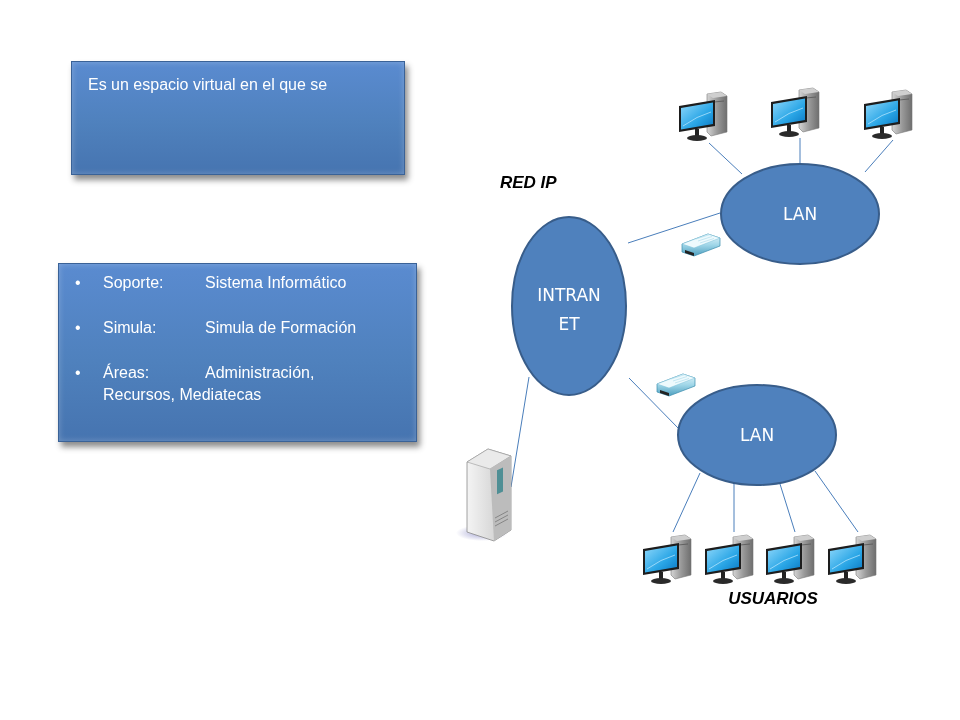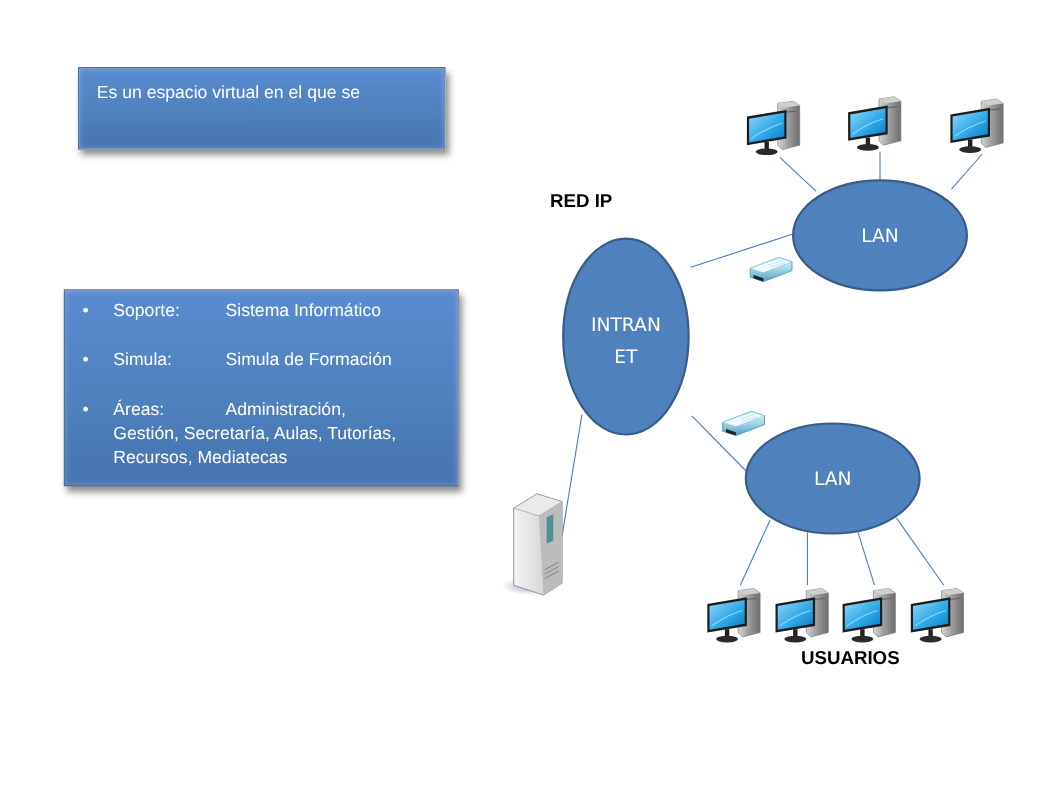--- a/index.html
+++ b/index.html
@@ -4,29 +4,29 @@
 <style>
   html, body { margin:0; padding:0; background:#ffffff; }
   body { width:960px; height:720px; position:relative; overflow:hidden; font-family:"Liberation Sans", sans-serif; }
   .box {
     position:absolute; box-sizing:border-box;
     background:linear-gradient(180deg,#5a8bd0 0%,#4f81bd 55%,#4674b0 100%);
     border:1px solid #3a6297;
     box-shadow: 3px 5px 6px rgba(0,0,0,0.45), inset 0 0 6px rgba(255,255,255,0.25);
     color:#ffffff;
   }
-  #box-definition { left:71px; top:61px; width:334px; height:75px; padding:12px 0 0 16px; font-size:16px; line-height:21px; }
+  #box-definition { left:71px; top:61px; width:334px; height:114px; padding:12px 0 0 16px; font-size:16px; line-height:21px; }
   #box-definition div { white-space:nowrap; }
   #box-features { left:58px; top:263px; width:359px; height:179px; padding:8px 0 0 16px; font-size:16px; line-height:22px; }
   .feat { position:relative; padding-left:28px; margin-bottom:23px; }
   .feat .bullet { position:absolute; left:0; top:0; }
   .feat .k { display:inline-block; width:102px; }
   .feat.last { margin-bottom:0; }
   svg#diagram { position:absolute; left:0; top:0; }
-  .lbl { position:absolute; font-weight:bold; font-size:17px; color:#000; text-align:center; line-height:21px; }
+  .lbl { position:absolute; font-weight:bold; font-size:17px; color:#000; text-align:center; line-height:21px;font-style:italic; }
   .node-text { fill:#ffffff; font-family:"DejaVu Sans", sans-serif; font-size:17px; }
 </style>
 </head>
 <body>
 
 <div class="box" id="box-definition">
   <div>Es un espacio virtual en el que se</div>
 </div>
 
 <div class="box" id="box-features">
@@ -34,21 +34,20 @@
     <span class="bullet">•</span>
     <span class="k">Soporte:</span><span>Sistema Informático</span>
   </div>
   <div class="feat">
     <span class="bullet">•</span>
     <span class="k">Simula:</span><span>Simula de Formación</span>
   </div>
   <div class="feat last">
     <span class="bullet">•</span>
     <span class="k">Áreas:</span><span>Administración,</span>
-    <div>Gestión, Secretaría, Aulas, Tutorías,</div>
     <div>Recursos, Mediatecas</div>
   </div>
 </div>
 
 <svg id="diagram" width="960" height="720" viewBox="0 0 960 720">
   <defs>
     <linearGradient id="screenGrad" x1="0" y1="0" x2="1" y2="1">
       <stop offset="0" stop-color="#8fd8fb"></stop>
       <stop offset="0.6" stop-color="#2aa6e6"></stop>
       <stop offset="1" stop-color="#0b79c4"></stop>

